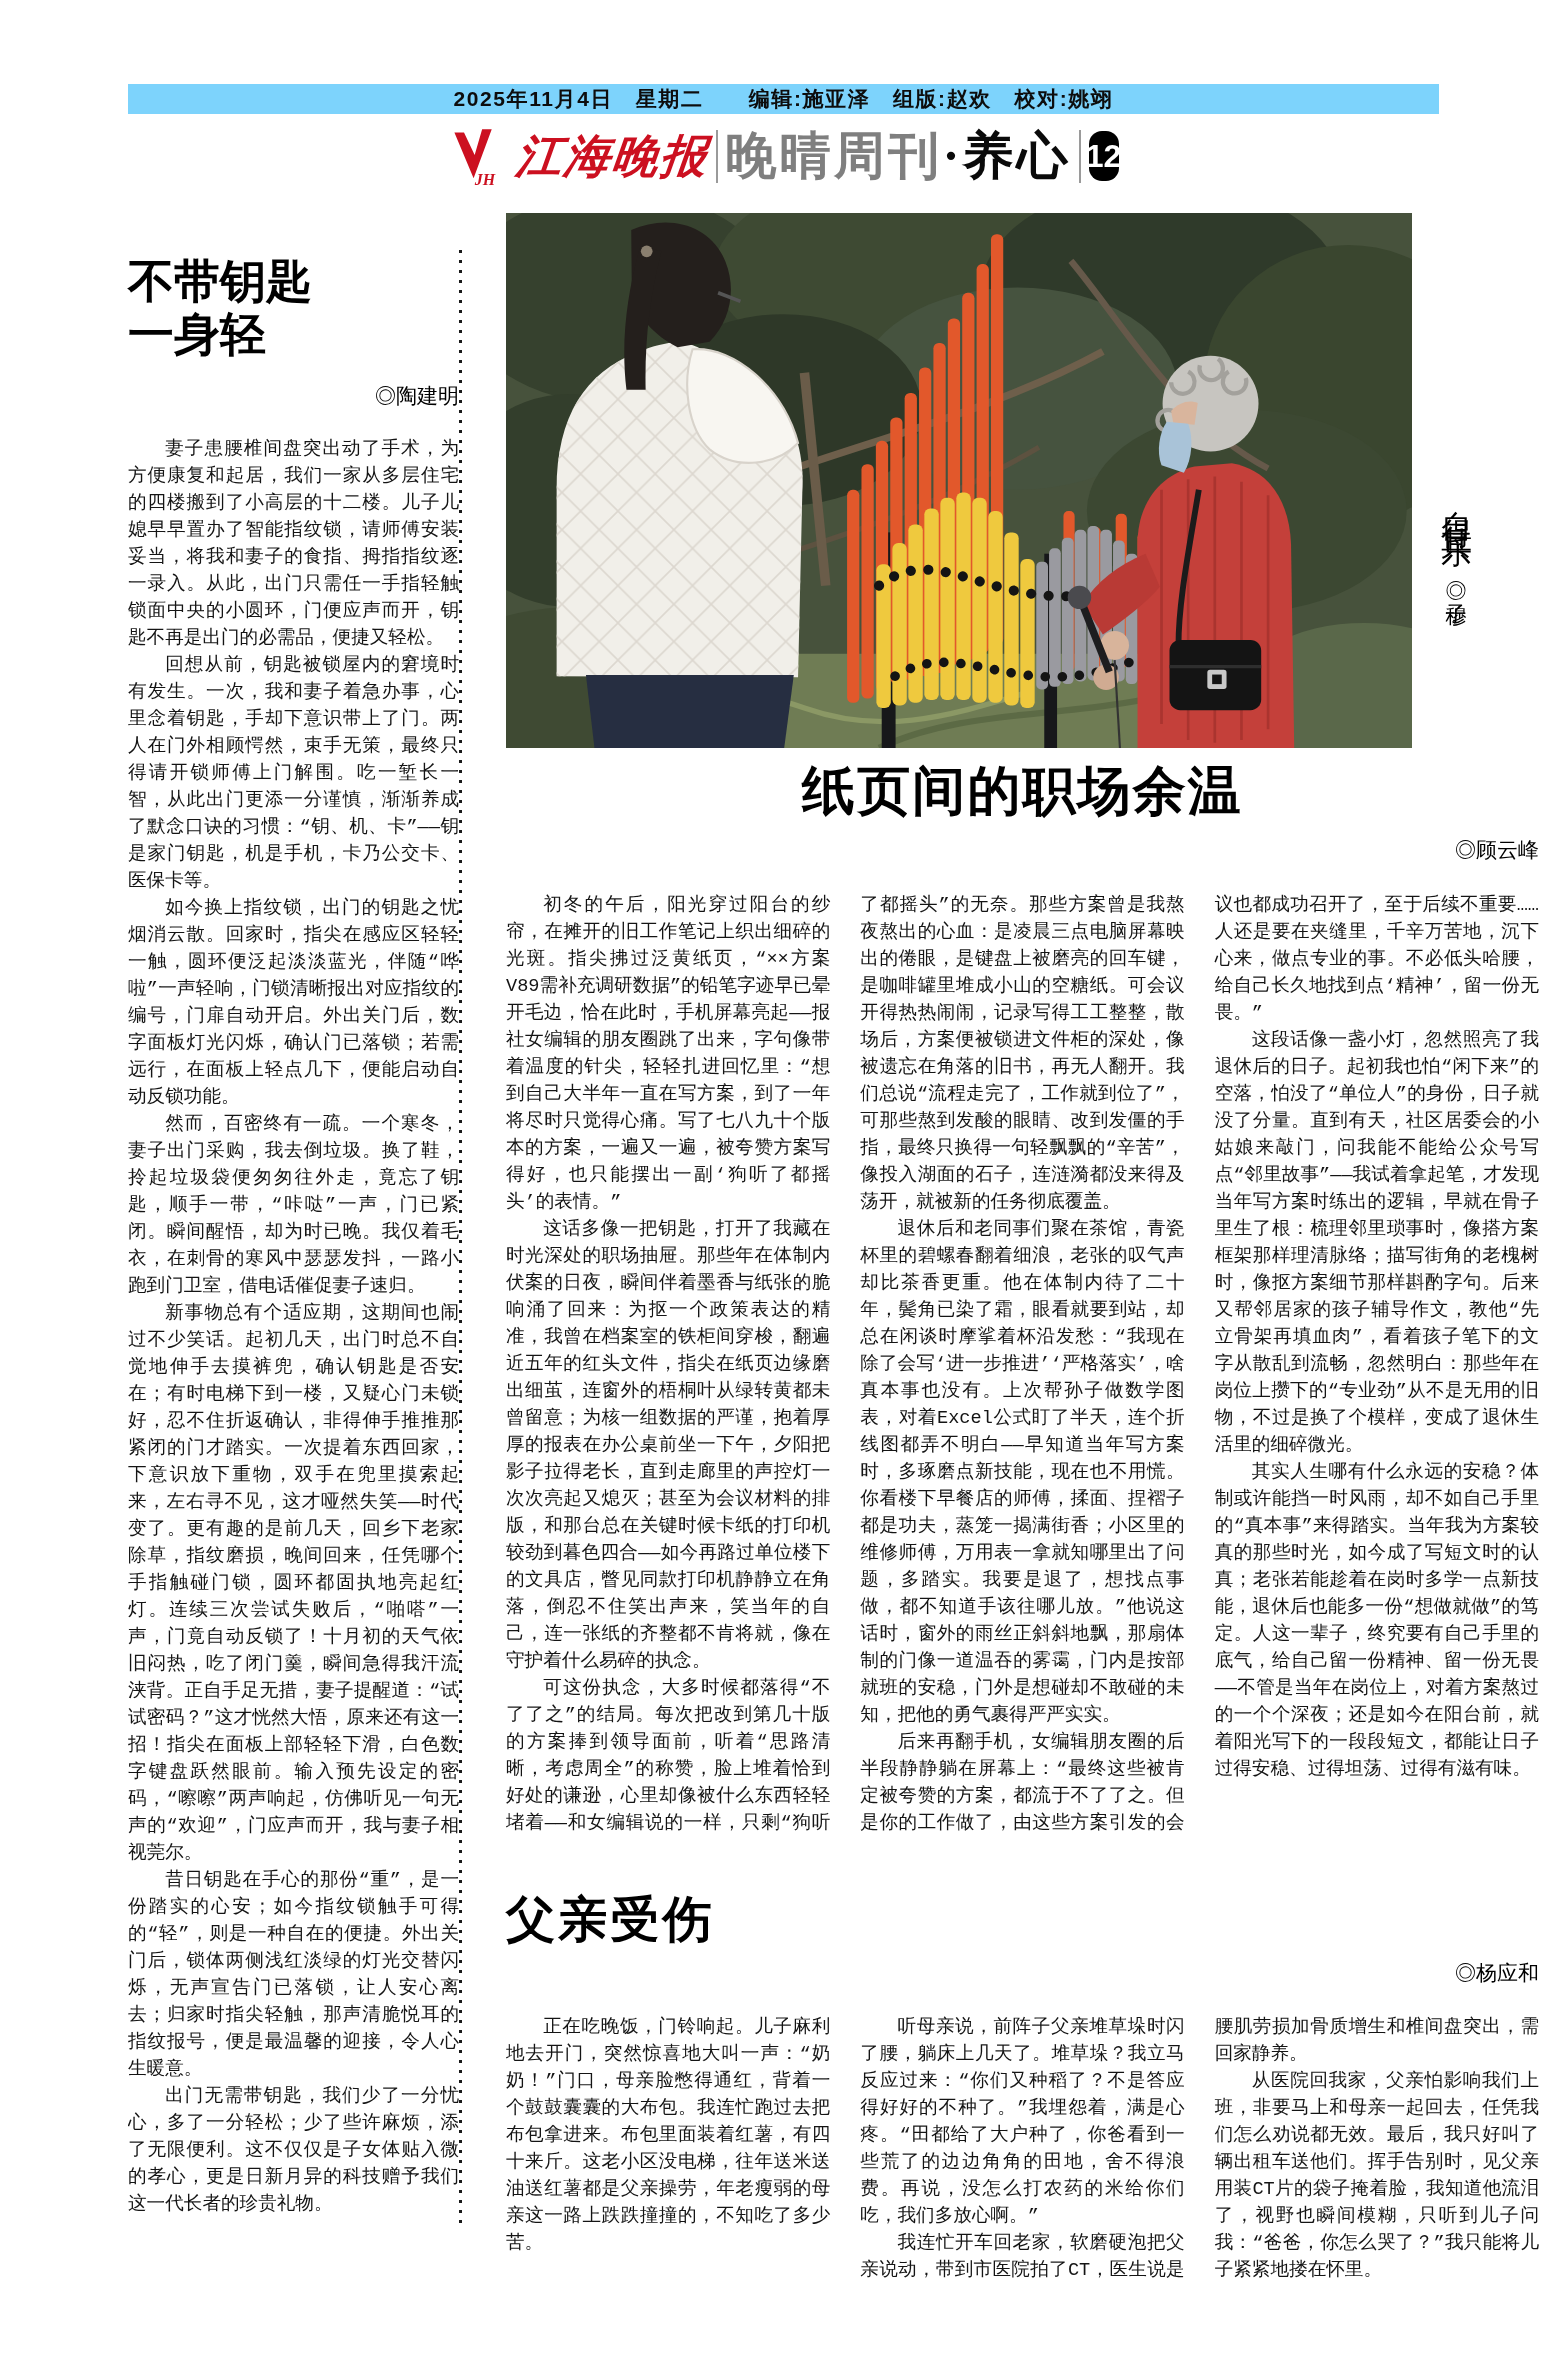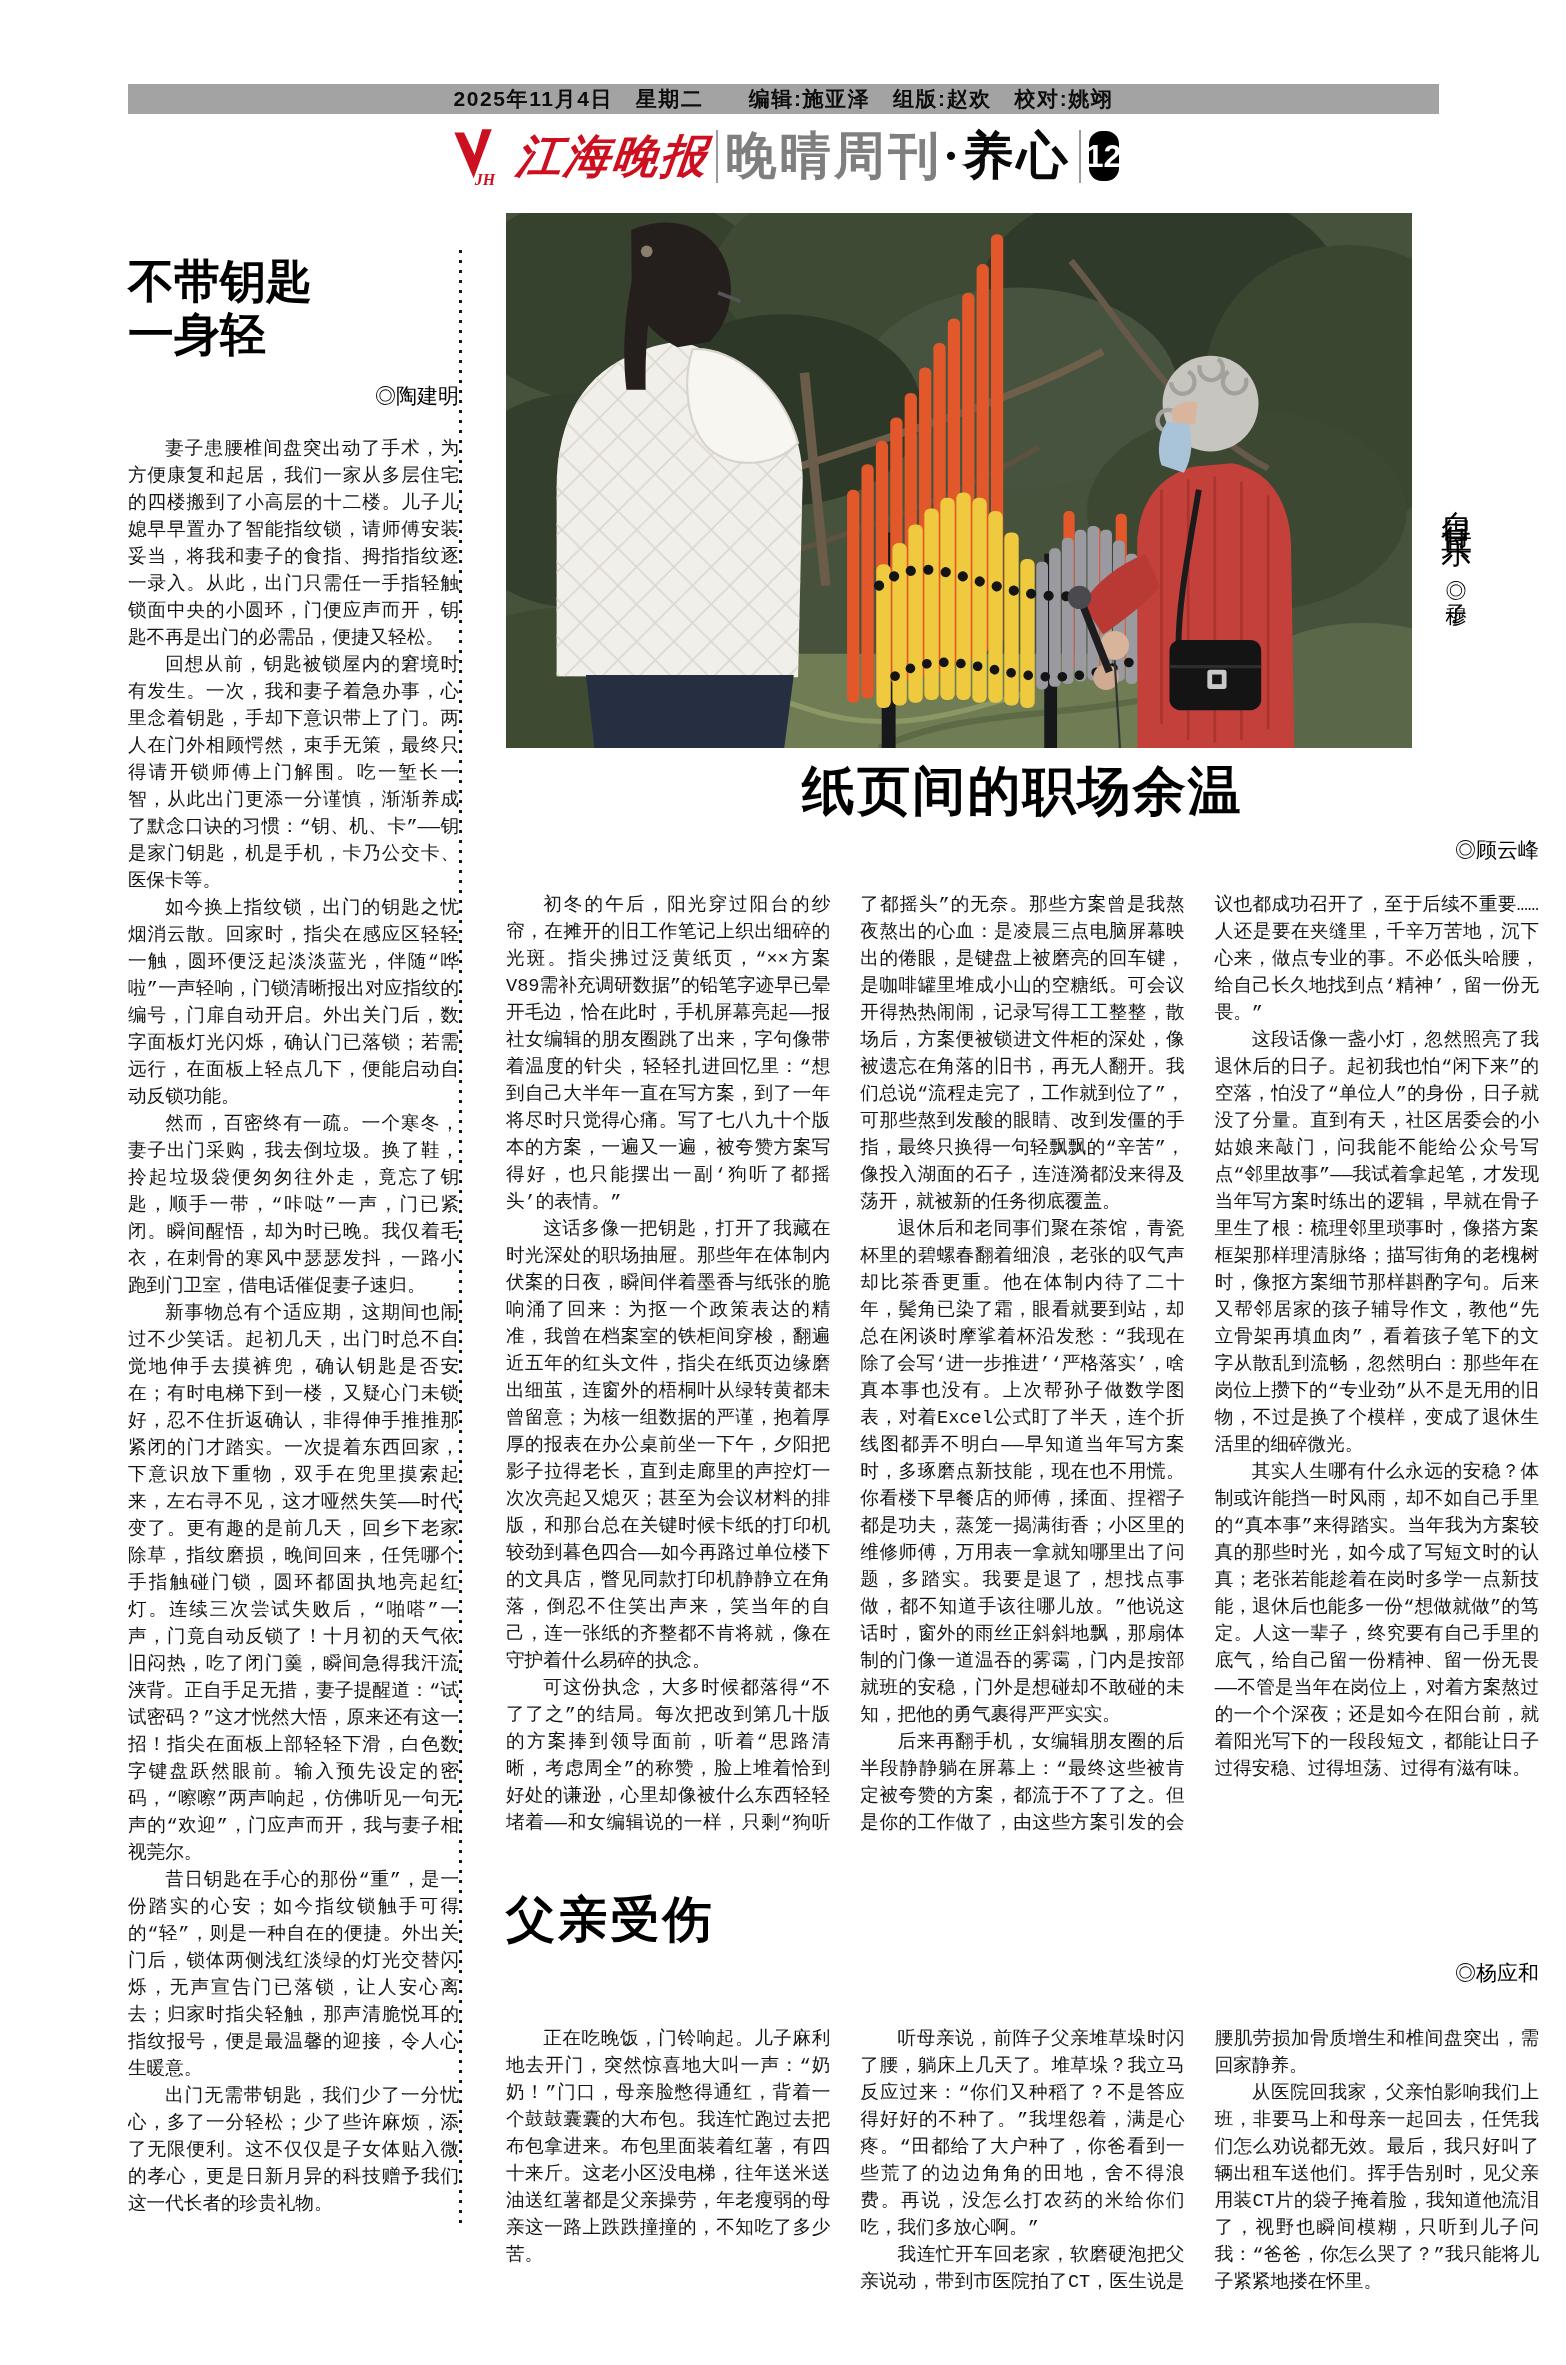--- a/index.html
+++ b/index.html
@@ -1,19 +1,19 @@
 <!DOCTYPE html>
 <html style="font-size:8.5px"><head>
 <meta charset="utf-8">
 <style>
   html,body{margin:0;padding:0;background:#e8e8e8;}
   .page{position:relative;width:1567px;height:2366px;background:#ffffff;overflow:hidden;
         font-family:"Liberation Serif",serif;color:#111;}
   
-  .date-band{position:absolute;left:128px;top:84px;width:1311px;height:30px;background:#a3a3a3;
+  .date-band{position:absolute;left:128px;top:84px;width:1311px;height:30px;background:#7dd3fc;
              display:flex;align-items:center;justify-content:center;}
   .date-text{font-family:"Liberation Sans",sans-serif;font-size:21px;font-weight:bold;color:#0d0d0d;letter-spacing:1.6px;}
   .masthead{position:absolute;left:0;top:124px;width:1567px;height:64px;
             display:flex;align-items:center;justify-content:center;gap:8px;}
   .logo{display:flex;align-items:flex-end;gap:3.2px;}
   .logo-text{font-family:"Liberation Serif",serif;font-style:italic;font-weight:bold;
              font-size:46px;color:#cc1020;letter-spacing:2.1px;transform:skewX(-6deg);}
   .mast-rule{width:1.6px;height:53px;background:#9a9a9a;}
   .section-title{font-family:"Liberation Serif",serif;font-weight:bold;font-size:51px;letter-spacing:3.2px;}
   .section-gray{color:#7f7f7f;}
@@ -42,21 +42,21 @@
   .center-title{font-family:"Liberation Sans",sans-serif;font-weight:bold;font-size:53px;line-height:60px;
                 text-align:center;color:#000;letter-spacing:2.1px;}
   .article-center .byline{margin-top:15px;}
   .article-center .cols{margin-top:28px;column-count:3;column-gap:30px;column-fill:balance;
                         height:1028px;overflow:hidden;}
   
   .article-bottom{position:absolute;left:506px;top:1892px;width:1033px;}
   .bottom-title{font-family:"Liberation Sans",sans-serif;font-weight:bold;font-size:49px;line-height:55px;
                 color:#000;letter-spacing:3.2px;}
   .article-bottom .byline{margin-top:11.7px;}
-  .article-bottom .cols{margin-top:39px;column-count:3;column-gap:30px;column-fill:balance;
+  .article-bottom .cols{margin-top:27px;column-count:3;column-gap:30px;column-fill:balance;
                         height:298px;overflow:hidden;}
 </style>
 </head>
 <body>
 
 <div class="page">
 
   <div class="date-band">
     <span class="date-text">2025年11月4日　星期二　　编辑:施亚泽　组版:赵欢　校对:姚翊</span>
   </div>

